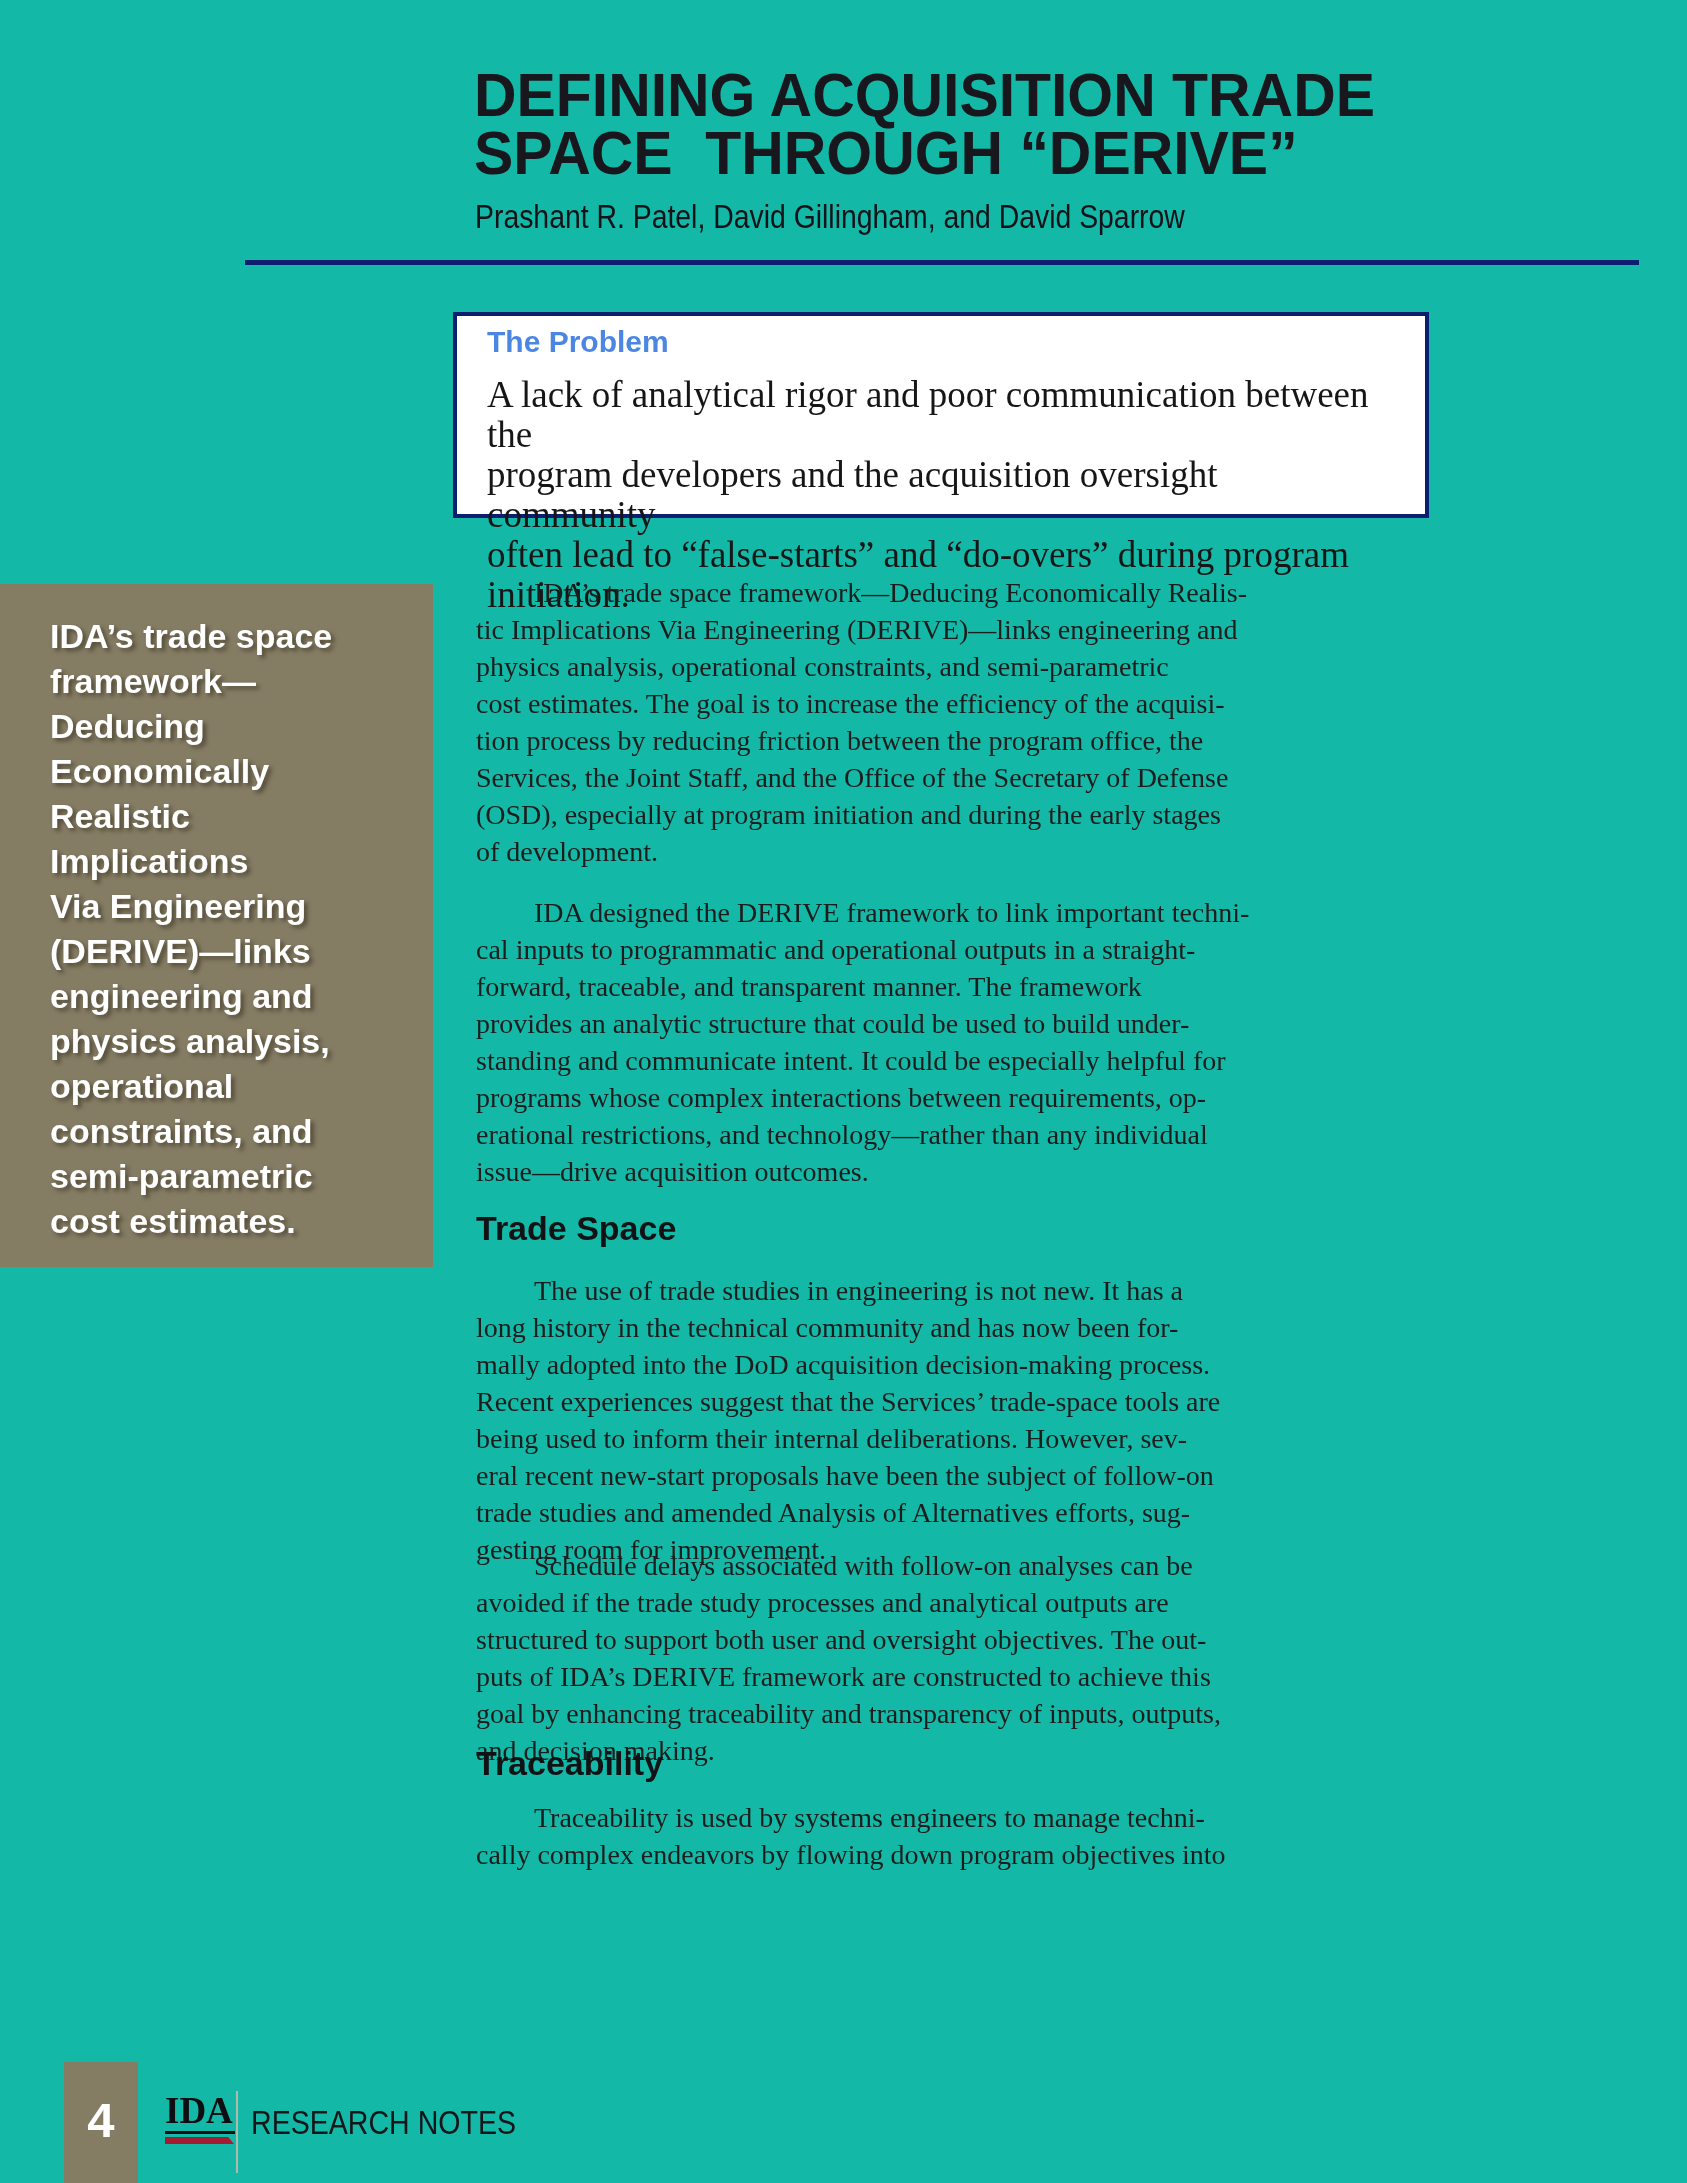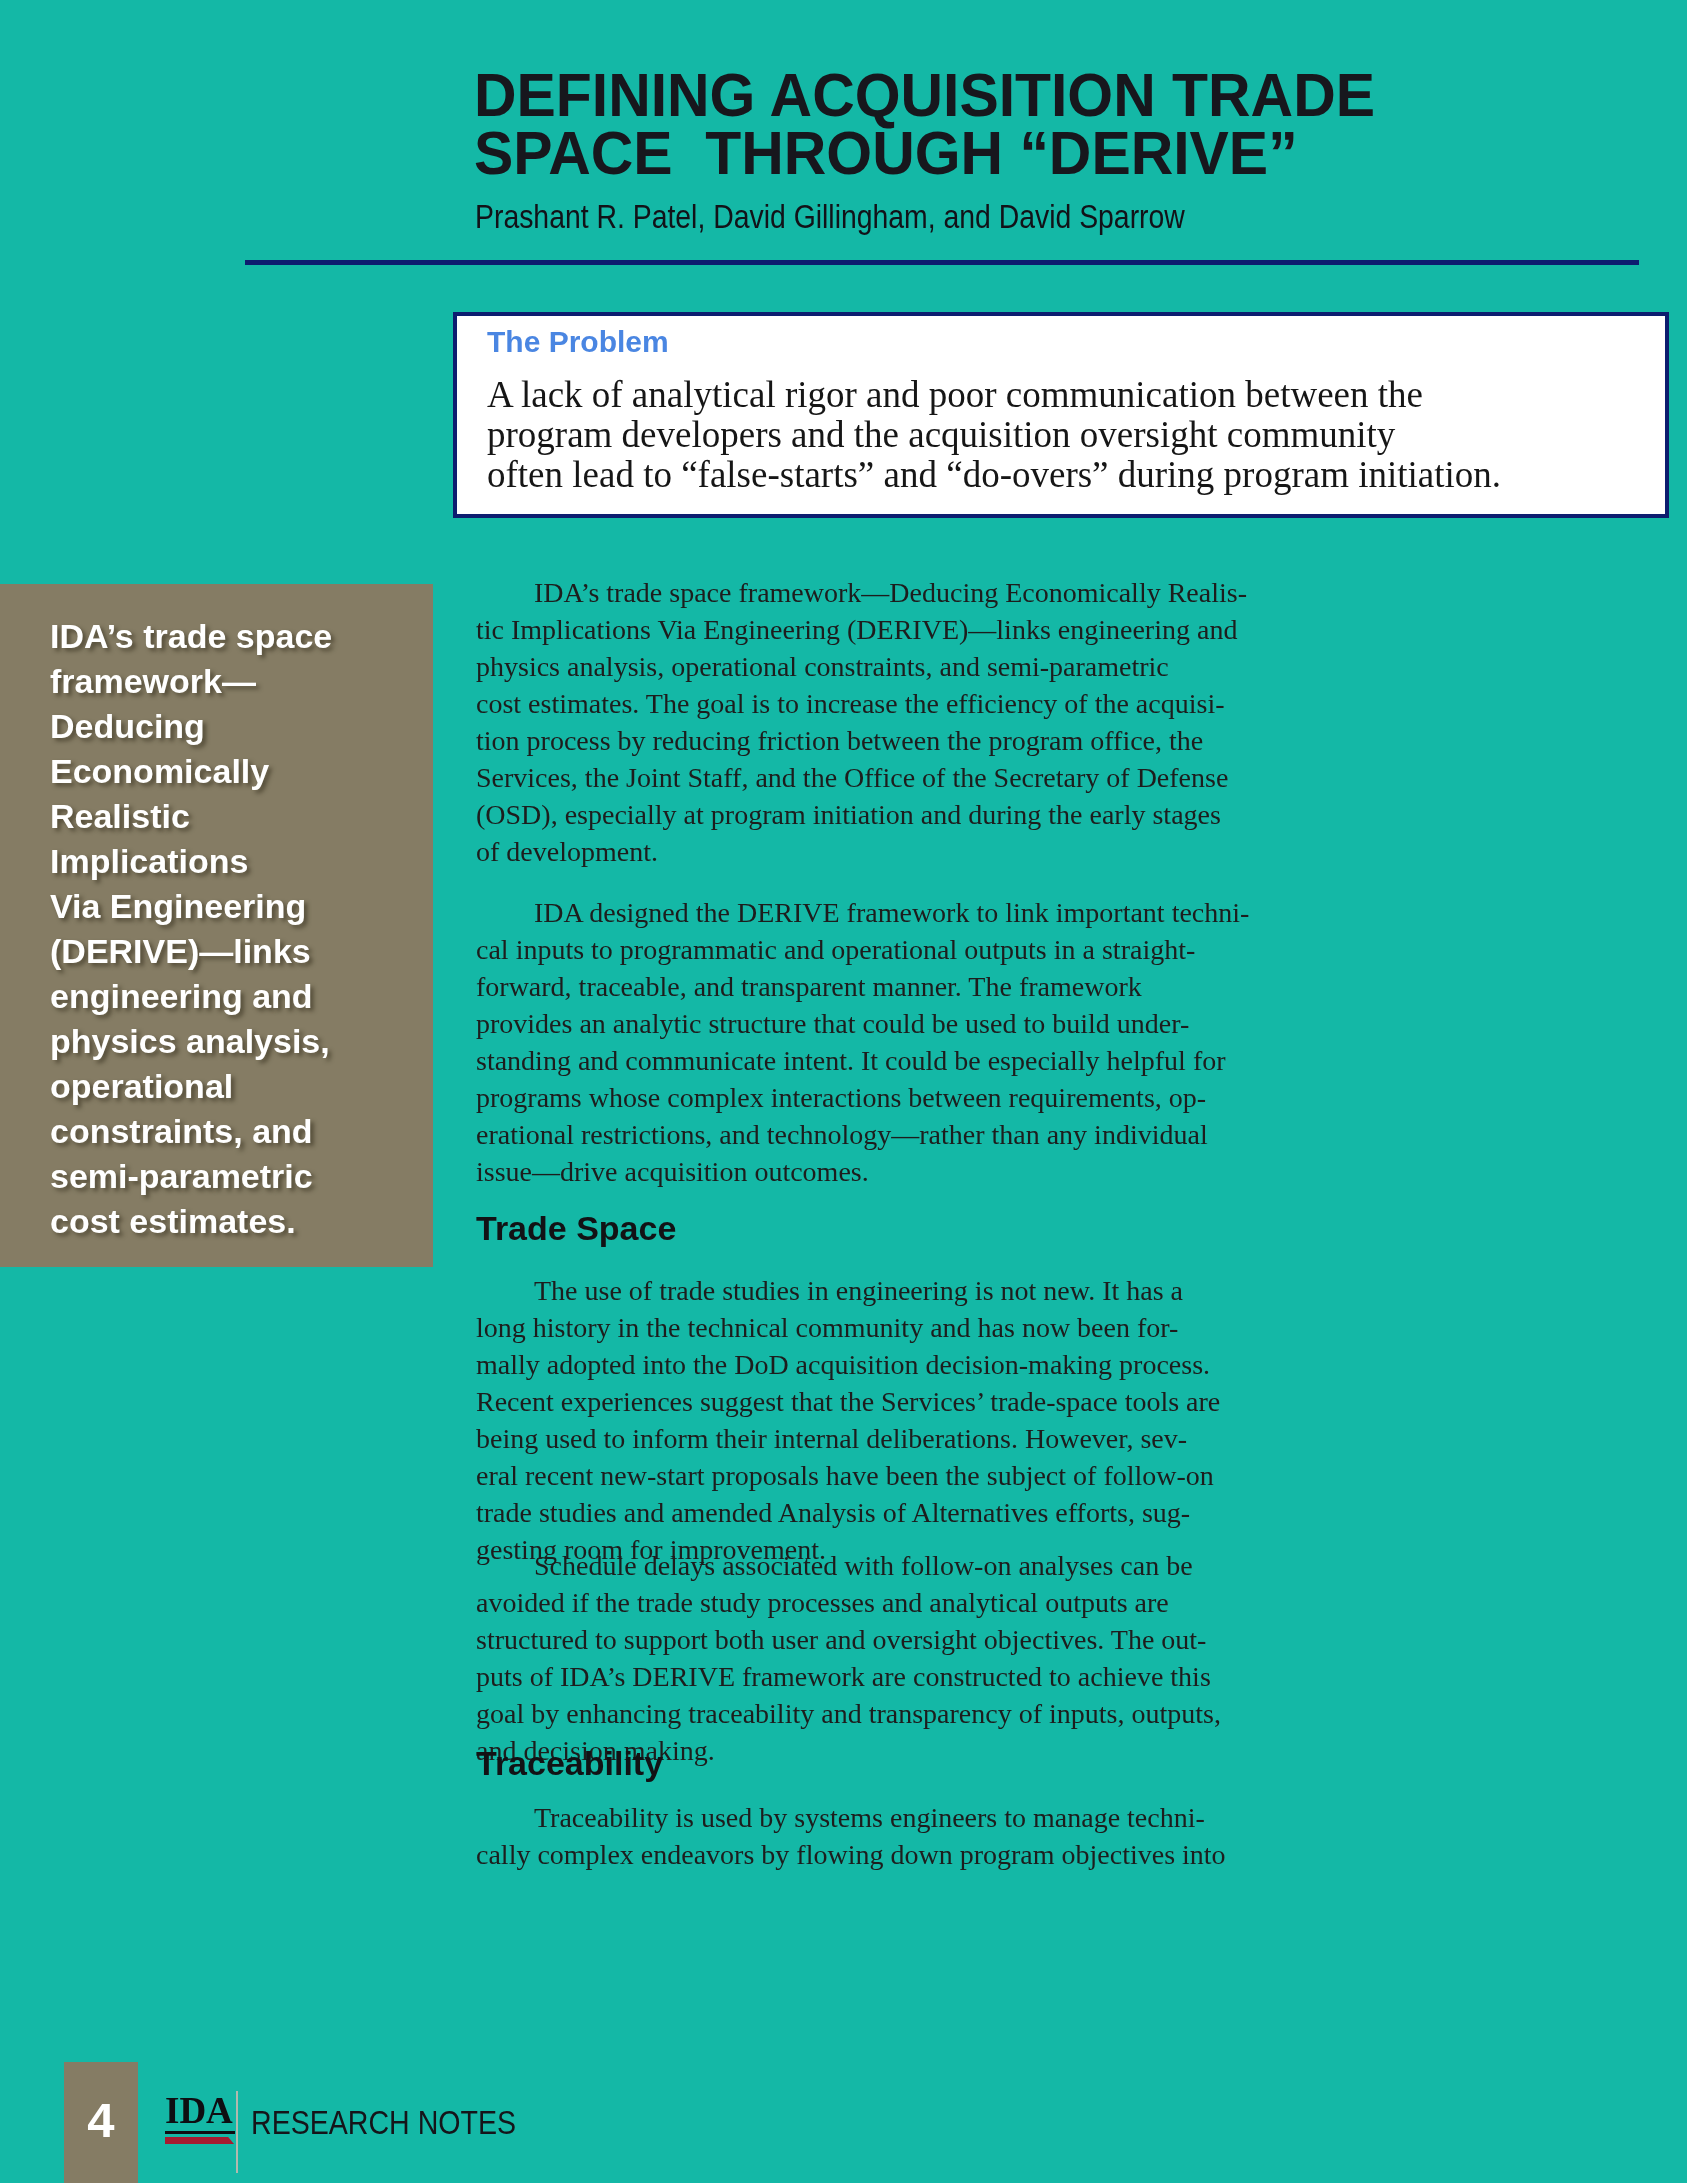--- a/index.html
+++ b/index.html
@@ -47,21 +47,21 @@
     width: 1394px;
     height: 4.6px;
     background: #0d1d6f;
   }
 
   
   .problem-box {
     position: absolute;
     left: 453px;
     top: 312px;
-    width: 1216px;
+    width: 976px;
     height: 206px;
     box-sizing: border-box;
     border: 4.6px solid #0d1d6f;
     background: #ffffff;
     padding: 9.3px 30px 13.2px 30px;
   }
   .problem-heading {
     margin: 0 0 16px 0;
     font-family: "Liberation Sans", sans-serif;
     font-weight: 700;

